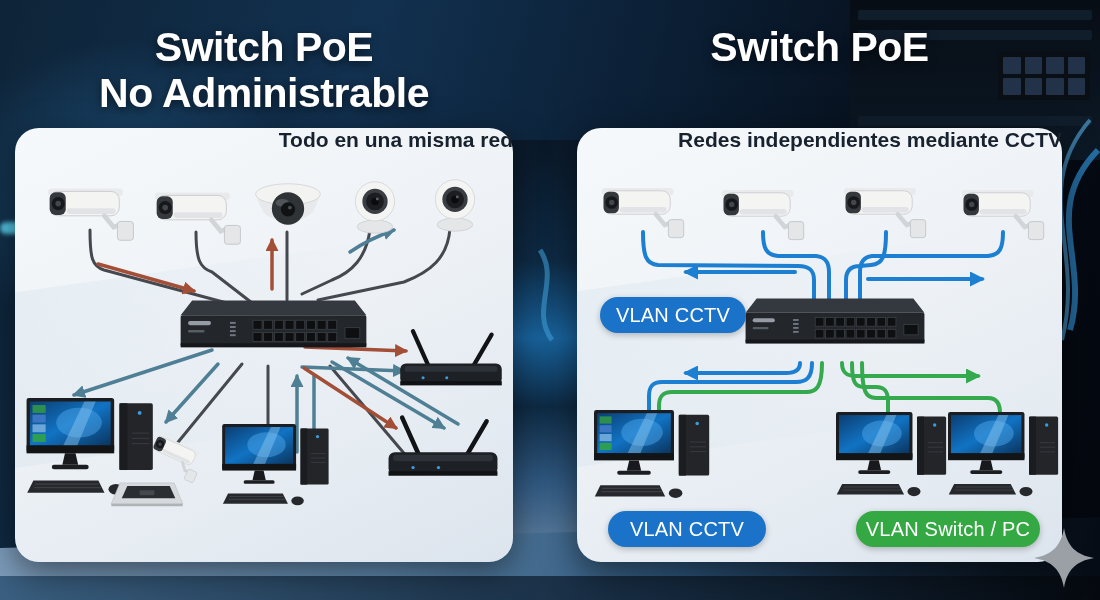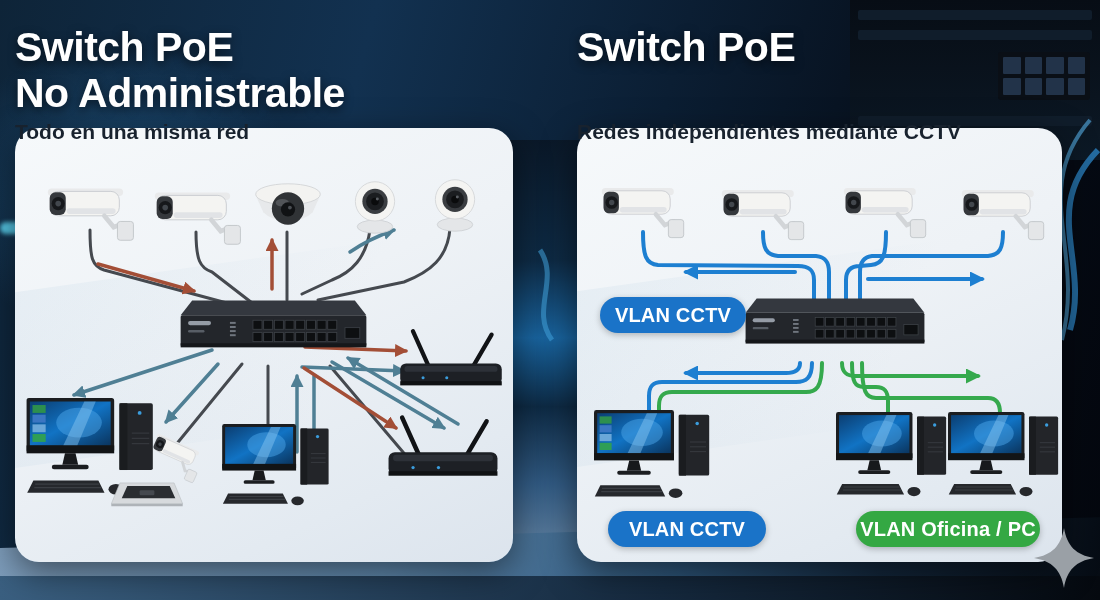--- a/index.html
+++ b/index.html
@@ -18,42 +18,42 @@
   #bg-ports{position:absolute;right:10px;top:52px;width:92px;height:48px;background:#0a0f16;border-radius:3px;
     display:grid;grid-template-columns:repeat(4,1fr);grid-template-rows:repeat(2,1fr);gap:4px;padding:5px;box-sizing:border-box;}
   #bg-ports span{background:#223349;border-radius:1px;}
   #bg-midstrip{left:505px;top:140px;width:82px;height:430px;
     background:linear-gradient(180deg,#0a1726 0%,#0e2b45 28%,#1a6aa8 46%,#0e2b45 62%,#35608a 80%,#7897b5 100%);opacity:.9;}
   #bg-desk{left:0;top:548px;width:1100px;height:60px;
     background:linear-gradient(100deg,#7d9cba 0%,#5f88ac 35%,#2c5478 62%,#13273c 80%,#060c14 100%);
     transform:skewY(-1.6deg);transform-origin:left top;}
   #bg-desk-shadow{left:0;top:576px;width:1100px;height:30px;background:linear-gradient(90deg,#3a5f80,#15293e 60%,#05090f);}
   
-  .title{position:absolute;top:24px;text-align:left;color:#fff;font-weight:bold;
+  .title{position:absolute;top:24px;text-align:center;color:#fff;font-weight:bold;
          font-size:41px;line-height:46px;letter-spacing:-.5px;text-shadow:0 3px 10px rgba(0,0,0,.55);}
   #title-left{left:15px;width:498px;}
   #title-right{left:577px;width:485px;}
   
   .card{position:absolute;top:128px;height:434px;border-radius:24px;
         background:linear-gradient(155deg,#f6f9fb 0%,#eef2f6 45%,#e3eaf1 80%,#dce4ed 100%);
         box-shadow:0 10px 34px rgba(0,0,0,.5);}
   #card-left{left:15px;width:498px;}
   #card-right{left:577px;width:485px;}
   .card-wash{position:absolute;inset:0;border-radius:24px;overflow:hidden;}
   .card-wash:before{content:"";position:absolute;left:-30%;top:30%;width:160%;height:40%;
         background:linear-gradient(120deg,rgba(140,180,210,.16),rgba(255,255,255,0) 60%);transform:rotate(-8deg);}
-  .subtitle{position:absolute;top:120px;text-align:left;color:#18222e;font-size:21px;font-weight:600;}
+  .subtitle{position:absolute;top:128px;text-align:right;color:#18222e;font-size:21px;font-weight:600;}
   #subtitle-left{left:15px;width:498px;}
   #subtitle-right{left:577px;width:485px;}
   
   .dev{position:absolute;}
   .layer{position:absolute;left:0;top:0;width:1100px;height:600px;pointer-events:none;}
   
   .pill{position:absolute;height:36px;border-radius:19px;display:flex;align-items:center;justify-content:center;
-        color:#fff;font-size:20px;font-weight:bold;box-shadow:0 2px 6px rgba(0,0,0,.25);letter-spacing:.2px;}
+        color:#fff;font-size:20px;font-weight:normal;box-shadow:0 2px 6px rgba(0,0,0,.25);letter-spacing:.2px;}
   .pill-blue{background:#1a73c8;}
   .pill-green{background:#34a843;}
   #pill-vlan-cctv-mid{left:600px;top:297px;width:146px;}
   #pill-vlan-cctv-bottom{left:608px;top:511px;width:158px;}
   #pill-vlan-office-bottom{left:856px;top:511px;width:184px;}
   #sparkle{position:absolute;left:1034px;top:528px;width:60px;height:60px;}
 </style>
 </head>
 <body>
 
@@ -351,19 +351,19 @@
     </svg>
   <svg class="dev" style="left:836px;top:412px;width:130px;height:88px">
       <use href="#sym-pc"></use>
     </svg>
   <svg class="dev" style="left:948px;top:412px;width:130px;height:88px">
       <use href="#sym-pc"></use>
     </svg>
 
   <div id="pill-vlan-cctv-mid" class="pill pill-blue">VLAN CCTV</div>
   <div id="pill-vlan-cctv-bottom" class="pill pill-blue">VLAN CCTV</div>
-  <div id="pill-vlan-office-bottom" class="pill pill-green">VLAN Oficina / PC</div>
+  <div id="pill-vlan-office-bottom" class="pill pill-green">VLAN Switch / PC</div>
 
   <svg id="sparkle">
       <use href="#sym-sparkle" width="60" height="60"></use>
     </svg>
 
 </div>
 
 </body></html>

